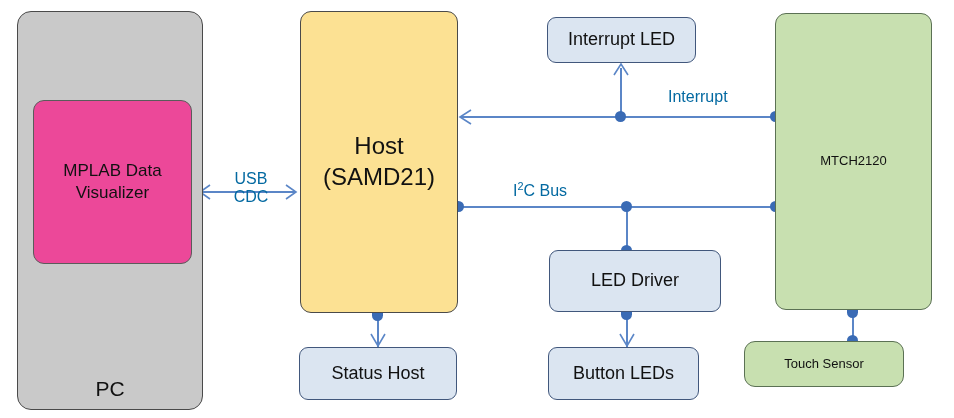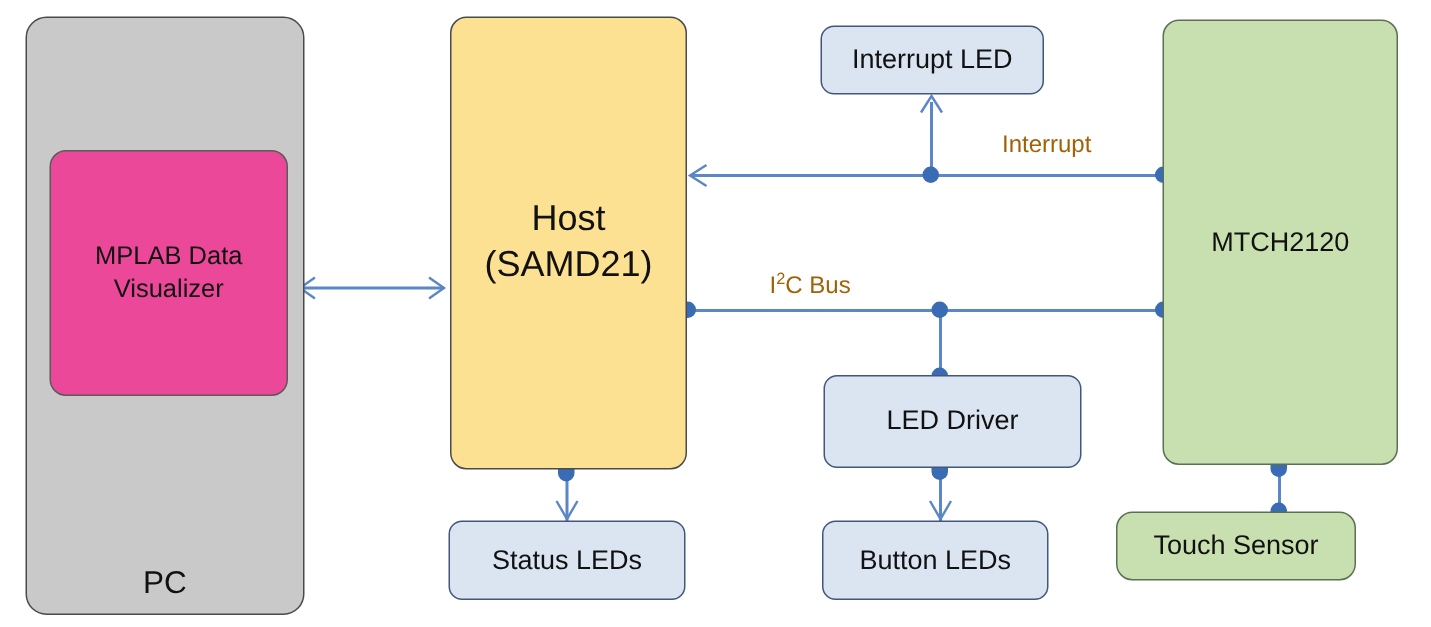--- a/index.html
+++ b/index.html
@@ -57,21 +57,21 @@
     background: #DBE5F1;
     border: 1.5px solid #41577C;
     border-radius: 9px;
     font-size: 18px;
   }
   
   .green-box {
     background: #C8E0B0;
     border: 1.5px solid #5B7154;
     border-radius: 11px;
-    font-size: 18px;
+    font-size: 13px;
   }
 
   
   .conn {
     position: absolute;
     background: #5B86C7;
     z-index: 1;
   }
   .conn-h { height: 1.6px; }
   .conn-v { width: 1.6px; }
@@ -100,21 +100,21 @@
     position: absolute;
     width: 0; height: 0;
     z-index: 2;
   }
   .arrow svg { display: block; overflow: visible; }
 
   .edge-label {
     position: absolute;
     font-family: "Liberation Sans", sans-serif;
     font-size: 16px;
-    color: #a16207;
+    color: #0369a1;
     white-space: nowrap;
     z-index: 4;
     background: transparent;
   }
   .edge-label.two-line { line-height: 1.15; text-align: center; }
   sup { font-size: 0.68em; vertical-align: super; }
 </style>
 </head>
 <body>
 
@@ -188,21 +188,21 @@
   </div>
 
   <div class="box yellow-box" style="left:300px; top:11px; width:158px; height:302px;">
     <span>
       <span class="box-label">Host</span>
       <span class="box-label">(SAMD21)</span>
     </span>
   </div>
 
   <div class="box blue-box" style="left:299px; top:347px; width:158px; height:53px;">
-    <span class="box-label">Status LEDs</span>
+    <span class="box-label">Status Host</span>
   </div>
 
   <div class="box blue-box" style="left:547px; top:17px; width:149px; height:46px;">
     <span class="box-label">Interrupt LED</span>
   </div>
 
   <div class="box blue-box" style="left:549px; top:250px; width:172px; height:62px;">
     <span class="box-label">LED Driver</span>
   </div>
 
@@ -211,20 +211,24 @@
   </div>
 
   <div class="box green-box" style="left:775px; top:13px; width:157px; height:297px;">
     <span class="box-label">MTCH2120</span>
   </div>
 
   <div class="box green-box" style="left:744px; top:341px; width:160px; height:46px;">
     <span class="box-label">Touch Sensor</span>
   </div>
 
+  <div class="edge-label two-line" style="left:222px; top:170px; width:58px;">
+    <span class="box-label">USB</span>
+    <span class="box-label">CDC</span>
+  </div>
 
   <div class="edge-label" style="left:668px; top:88px;">
     <span>Interrupt</span>
   </div>
 
   <div class="edge-label" style="left:513px; top:180px;">
     <span>I</span><sup>2</sup><span>C Bus</span>
   </div>
 
 </div>

